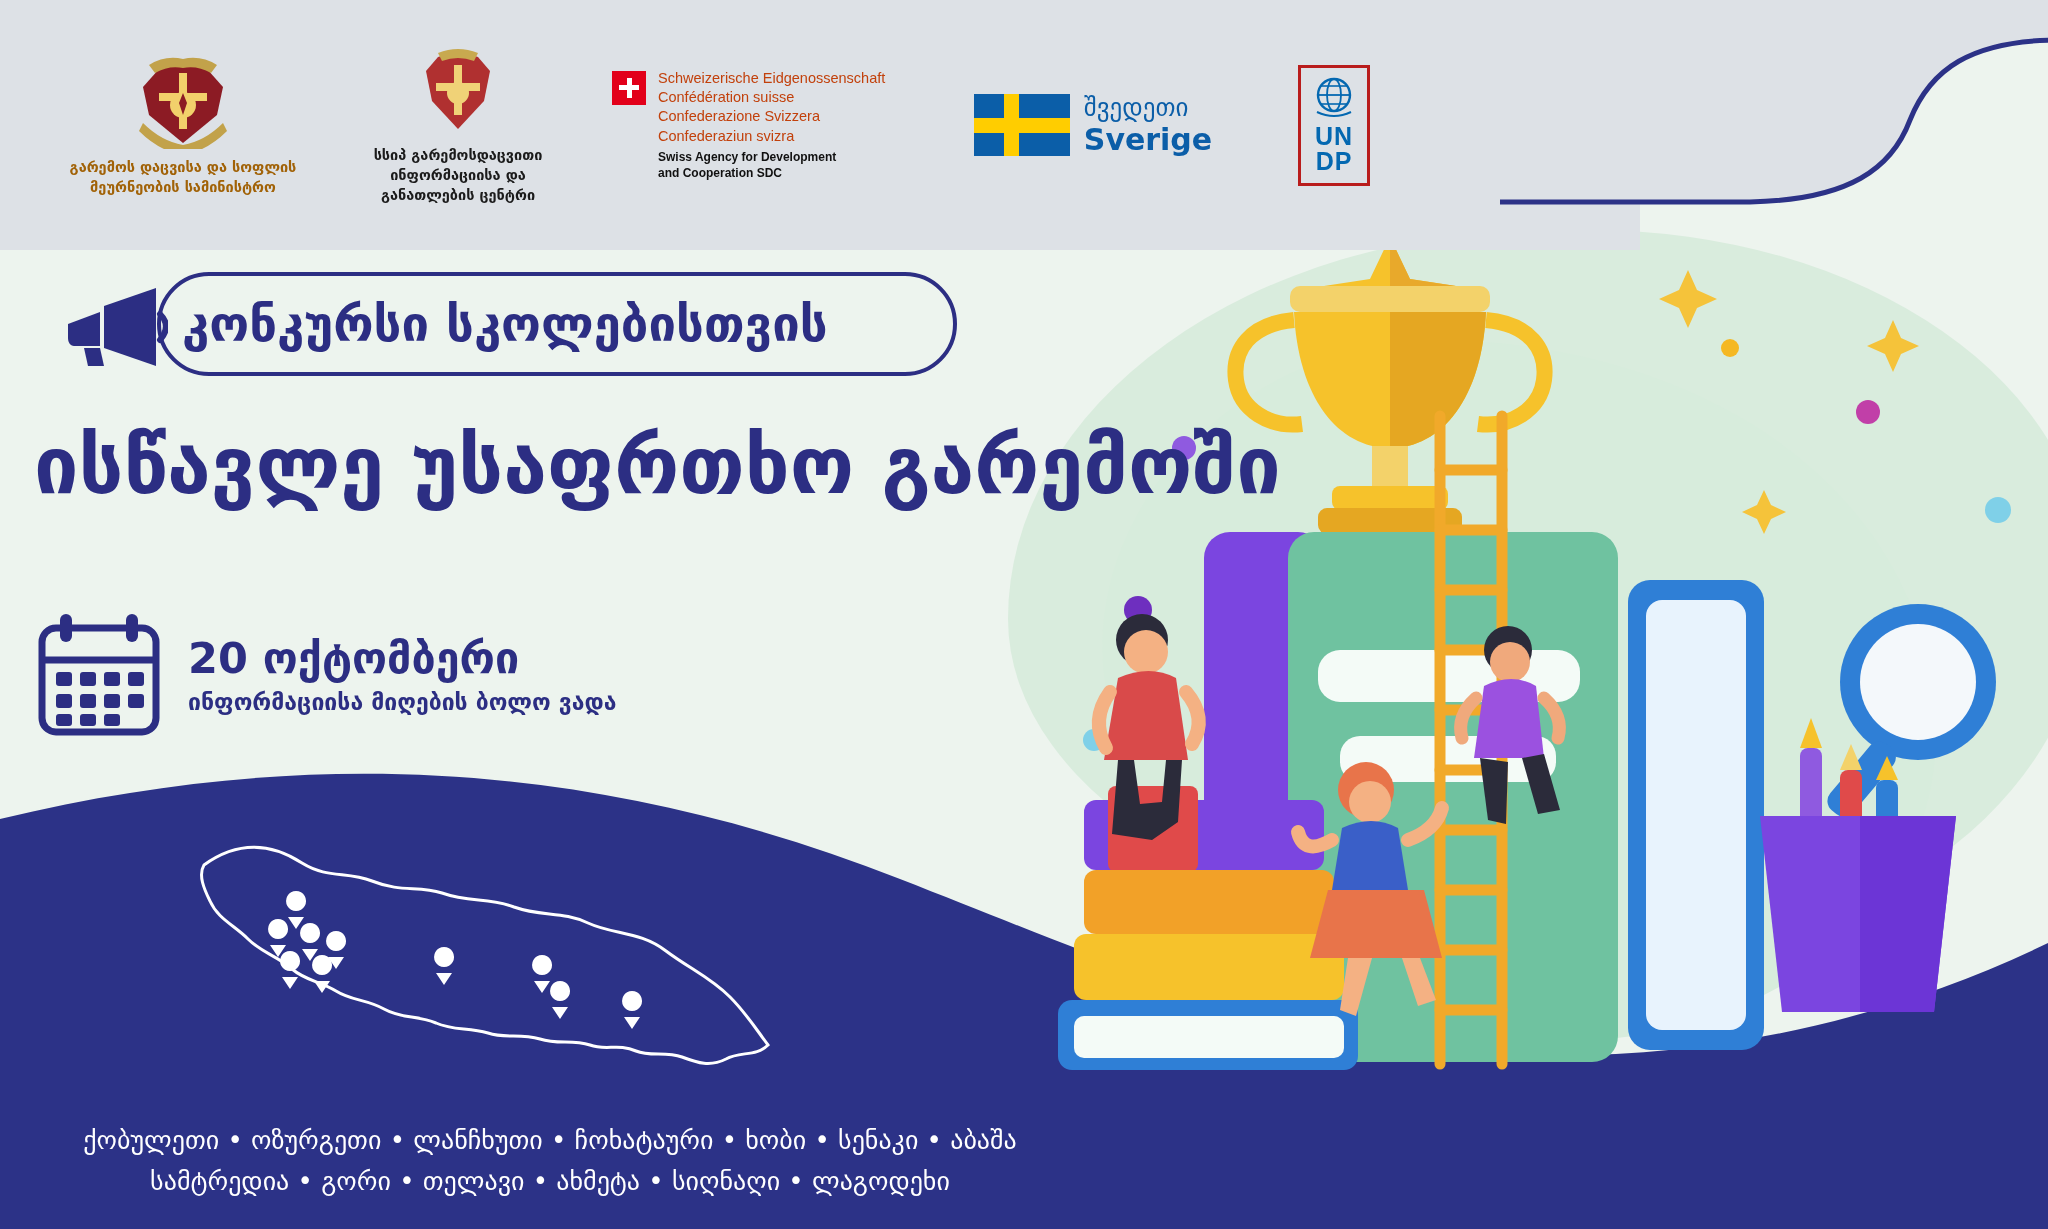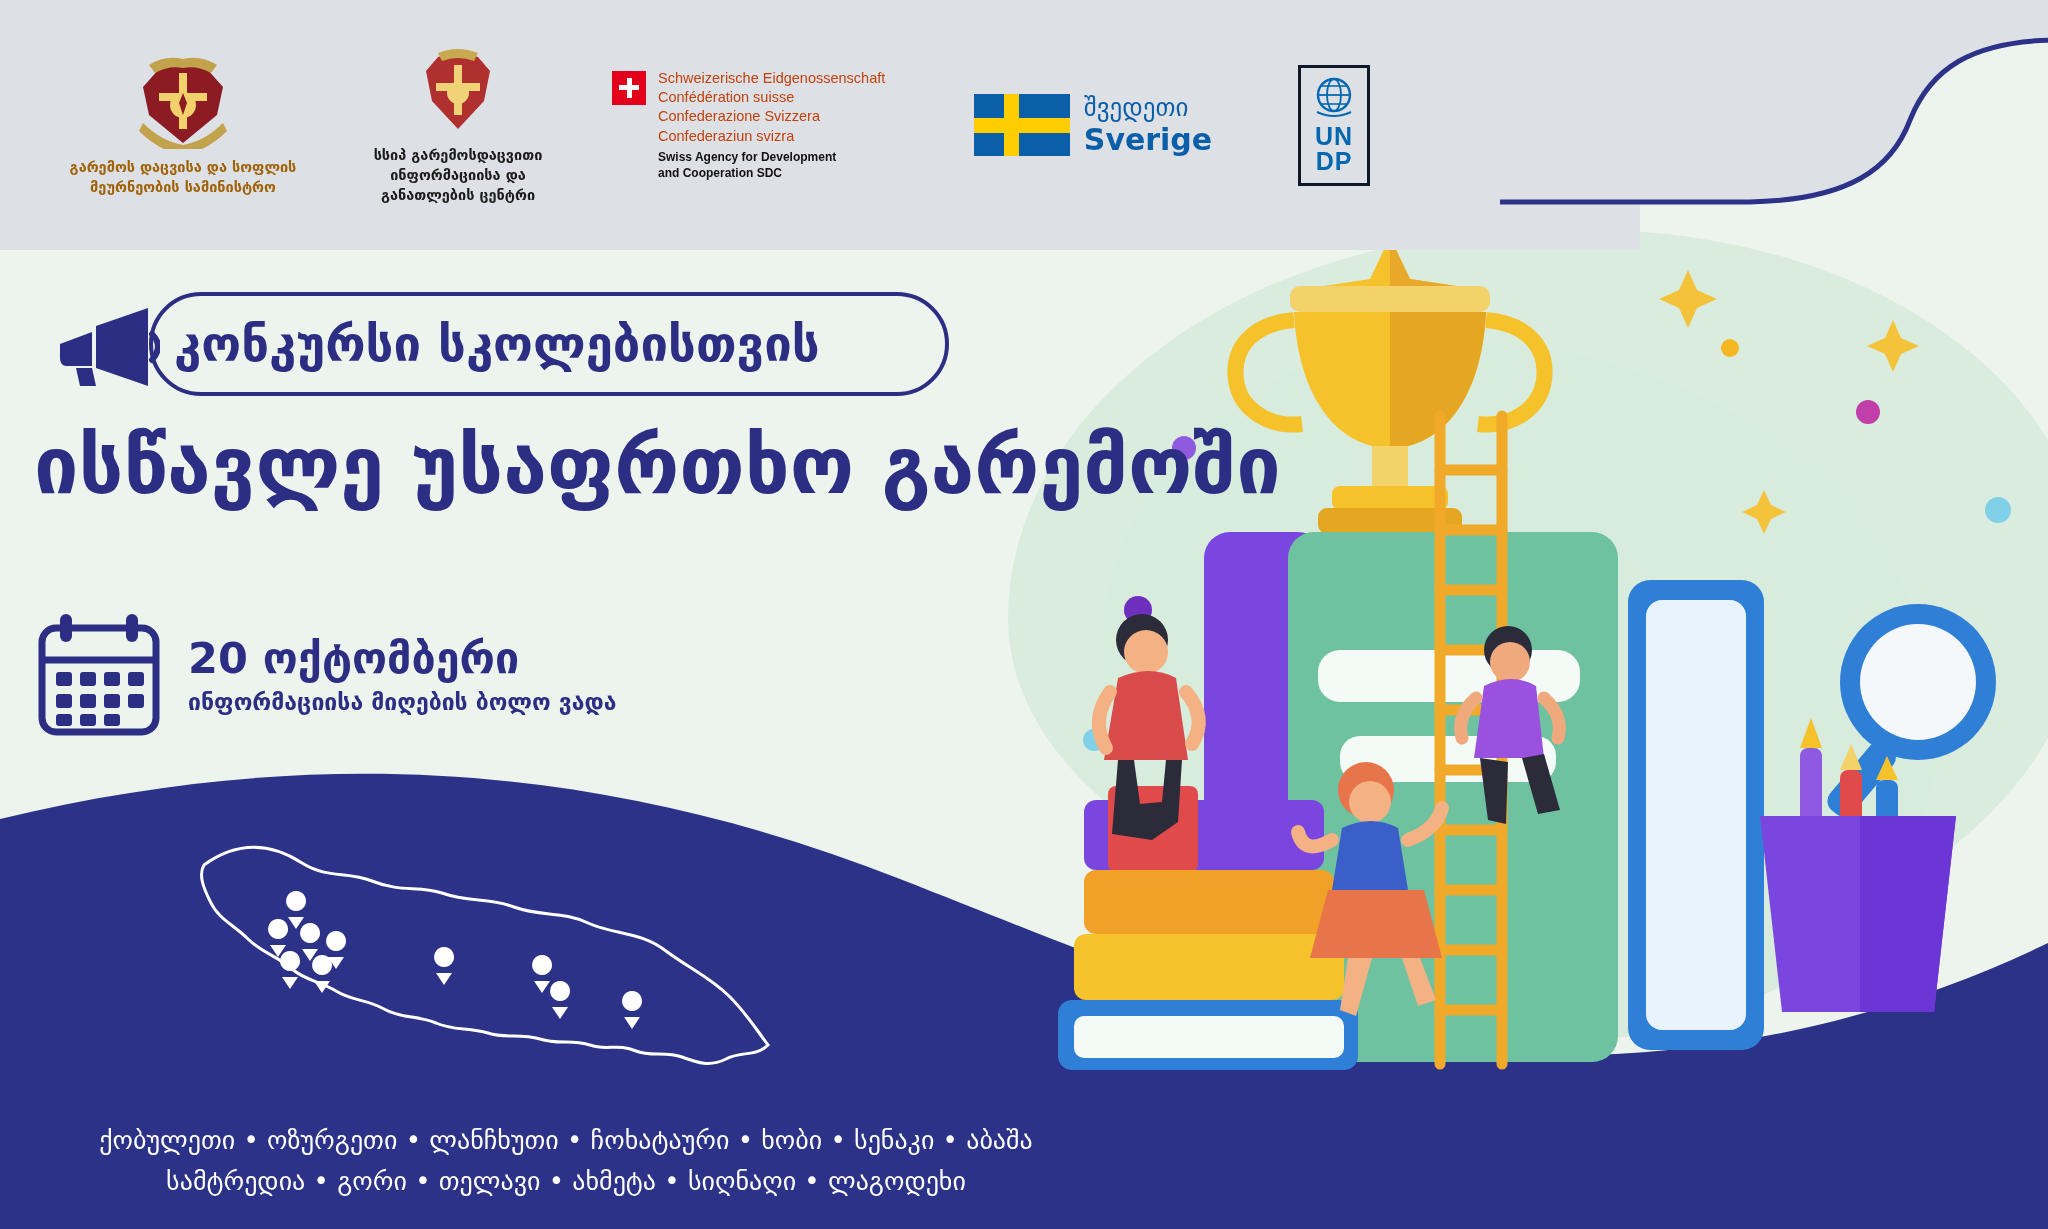--- a/index.html
+++ b/index.html
@@ -138,21 +138,21 @@
   .sw-flag::before, .sw-flag::after { content: ""; position: absolute; background: #ffcd00; }
   .sw-flag::before { left: 30px; top: 0; width: 15px; height: 62px; }
   .sw-flag::after  { left: 0; top: 24px; width: 96px; height: 15px; }
   .sw-text { margin-left: 14px; color: #0b5ea8; }
   .sw-ka { font-size: 25px; font-weight: 400; line-height: 1.1; }
   .sw-en { font-size: 30px; font-weight: 700; line-height: 1.1; margin-top: 2px; }
 
   
   .undp { width: 140px; margin-left: 46px; }
   .undp-box {
-    border: 3px solid #0f172a;
+    border: 3px solid #b91c1c;
     padding: 6px 10px 8px 10px;
     color: #0468b1;
     text-align: center;
   }
   .undp-letters {
     font-family: "Liberation Sans", sans-serif;
     font-weight: 700;
     font-size: 25px;
     line-height: 1.02;
     letter-spacing: 1px;
@@ -177,24 +177,24 @@
   .wave {
     position: absolute;
     left: 0; bottom: 0;
     width: 2048px; height: 500px;
     z-index: 3;
   }
 
   
   .badge {
     position: absolute;
-    left: 24px; top: 272px;
+    left: 32px; top: 272px;
     width: 900px; height: 104px;
     z-index: 8;
-    display: flex; align-items: center; margin-top: 20px;
+    display: flex; align-items: center;
   }
   .badge-pill {
     position: absolute;
     left: 125px; top: 0;
     width: 800px; height: 104px;
     border: 4px solid #2c2e83;
     border-radius: 52px;
     box-sizing: border-box;
   }
   .megaphone {
@@ -251,21 +251,21 @@
 
   
   .map-wrap {
     position: absolute;
     left: 170px; bottom: 118px;
     width: 660px; height: 300px;
     z-index: 6;
   }
   .towns {
     position: absolute;
-    left: 16px; bottom: 28px;
+    left: 0; bottom: 28px;
     width: 1100px;
     z-index: 7;
     text-align: center;
     color: #ffffff;
     font-family: "DejaVu Sans", sans-serif;
     font-size: 26px;
     line-height: 1.55;
     font-weight: 400;
   }
 

